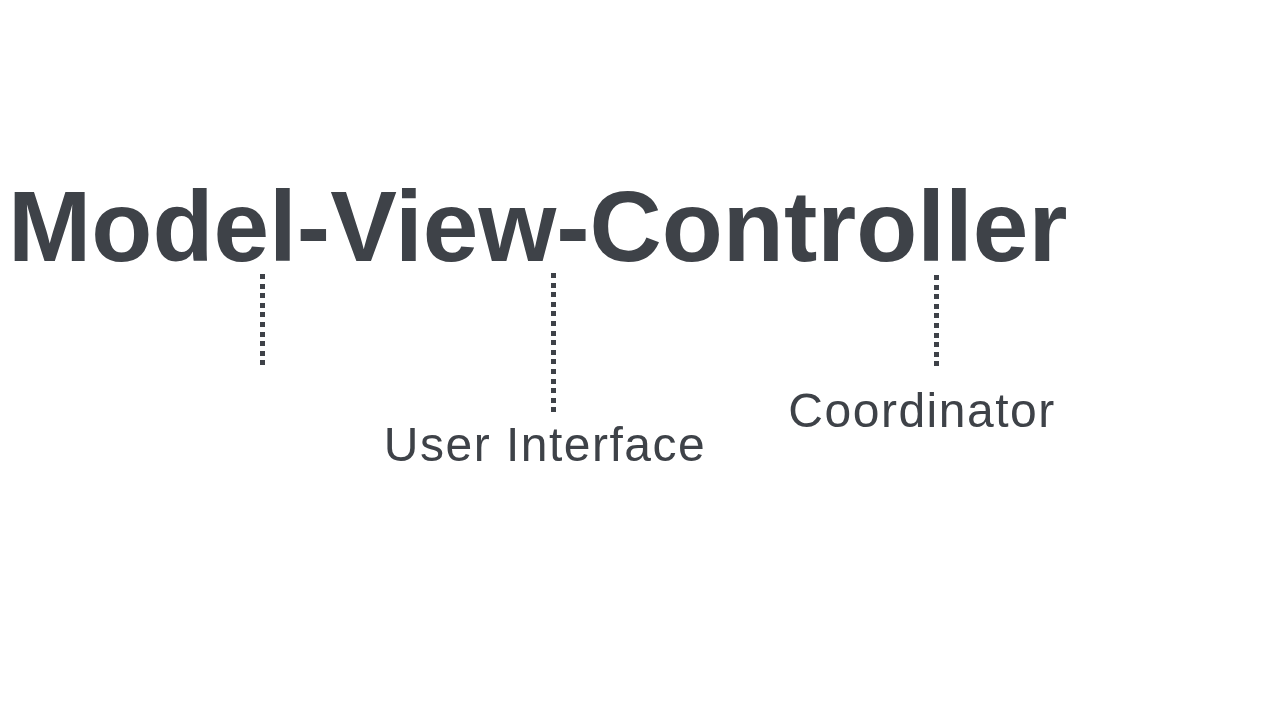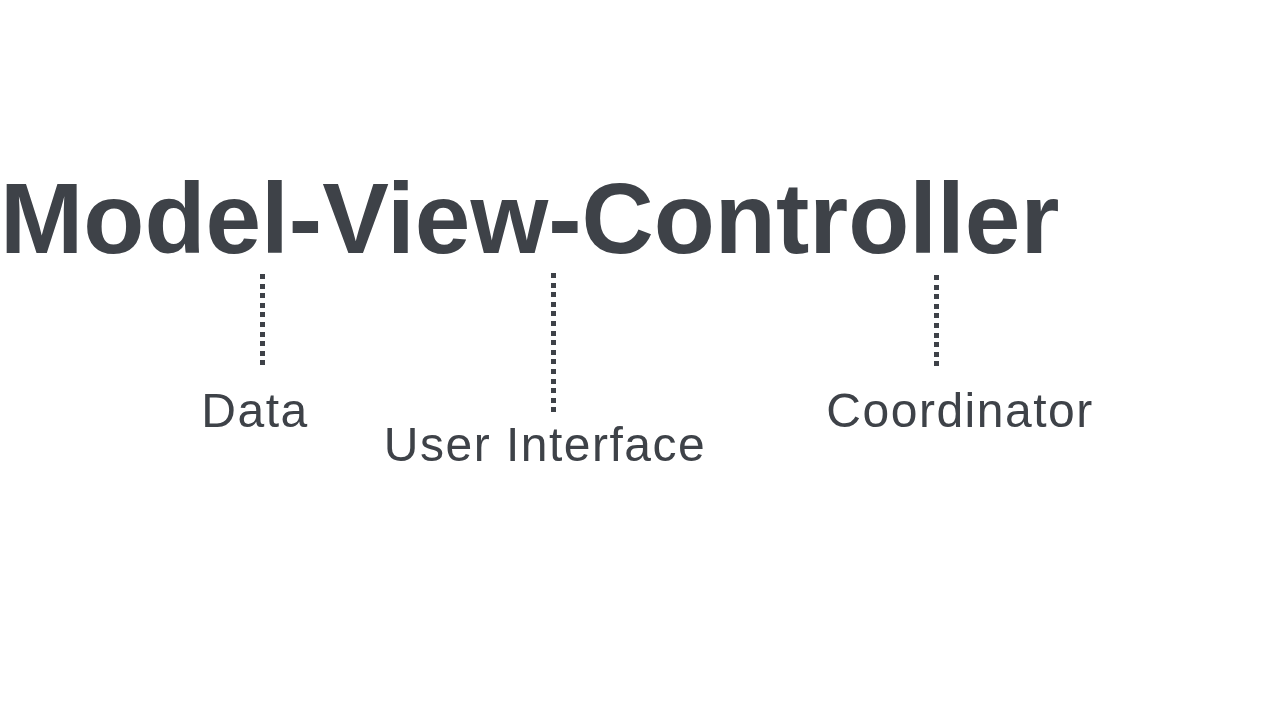--- a/index.html
+++ b/index.html
@@ -14,21 +14,21 @@
     background: var(--background, #ffffff);
     overflow: hidden;
     font-family: "Liberation Sans", sans-serif;
     color: var(--text, #3e4248);
   }
   .title {
     position: absolute;
     left: 0;
     top: 168px;
     width: 1020px;
-    margin: 0;
+    margin: 8px;
     text-align: center;
     font-size: 100px;
     line-height: 1;
     font-weight: bold;
     letter-spacing: 0px;
     color: var(--text, #3e4248);
     white-space: nowrap;
   }
   .connector {
     position: absolute;
@@ -50,34 +50,33 @@
     font-size: 48px;
     line-height: 1;
     font-weight: 400;
     letter-spacing: 1.5px;
     color: var(--text, #3e4248);
     transform: translateX(-50%);
     white-space: nowrap;
   }
   .label.l1 { left: 255px; top: 387px; }
   .label.l2 { left: 545px; top: 421px; }
-  .label.l3 { left: 960px; top: 387px; }
+  .label.l3 { left: 922px; top: 387px; }
 </style>
 </head>
 <body>
 
 <div class="stage">
 
   <h1 class="title">Model-View-Controller</h1>
 
   <div class="connector c1"></div>
 
   <div class="connector c2"></div>
 
   <div class="connector c3"></div>
 
-  <p class="label l1">Data</p>
 
   <p class="label l2">User Interface</p>
 
   <p class="label l3">Coordinator</p>
 
 </div>
 
 </body></html>

